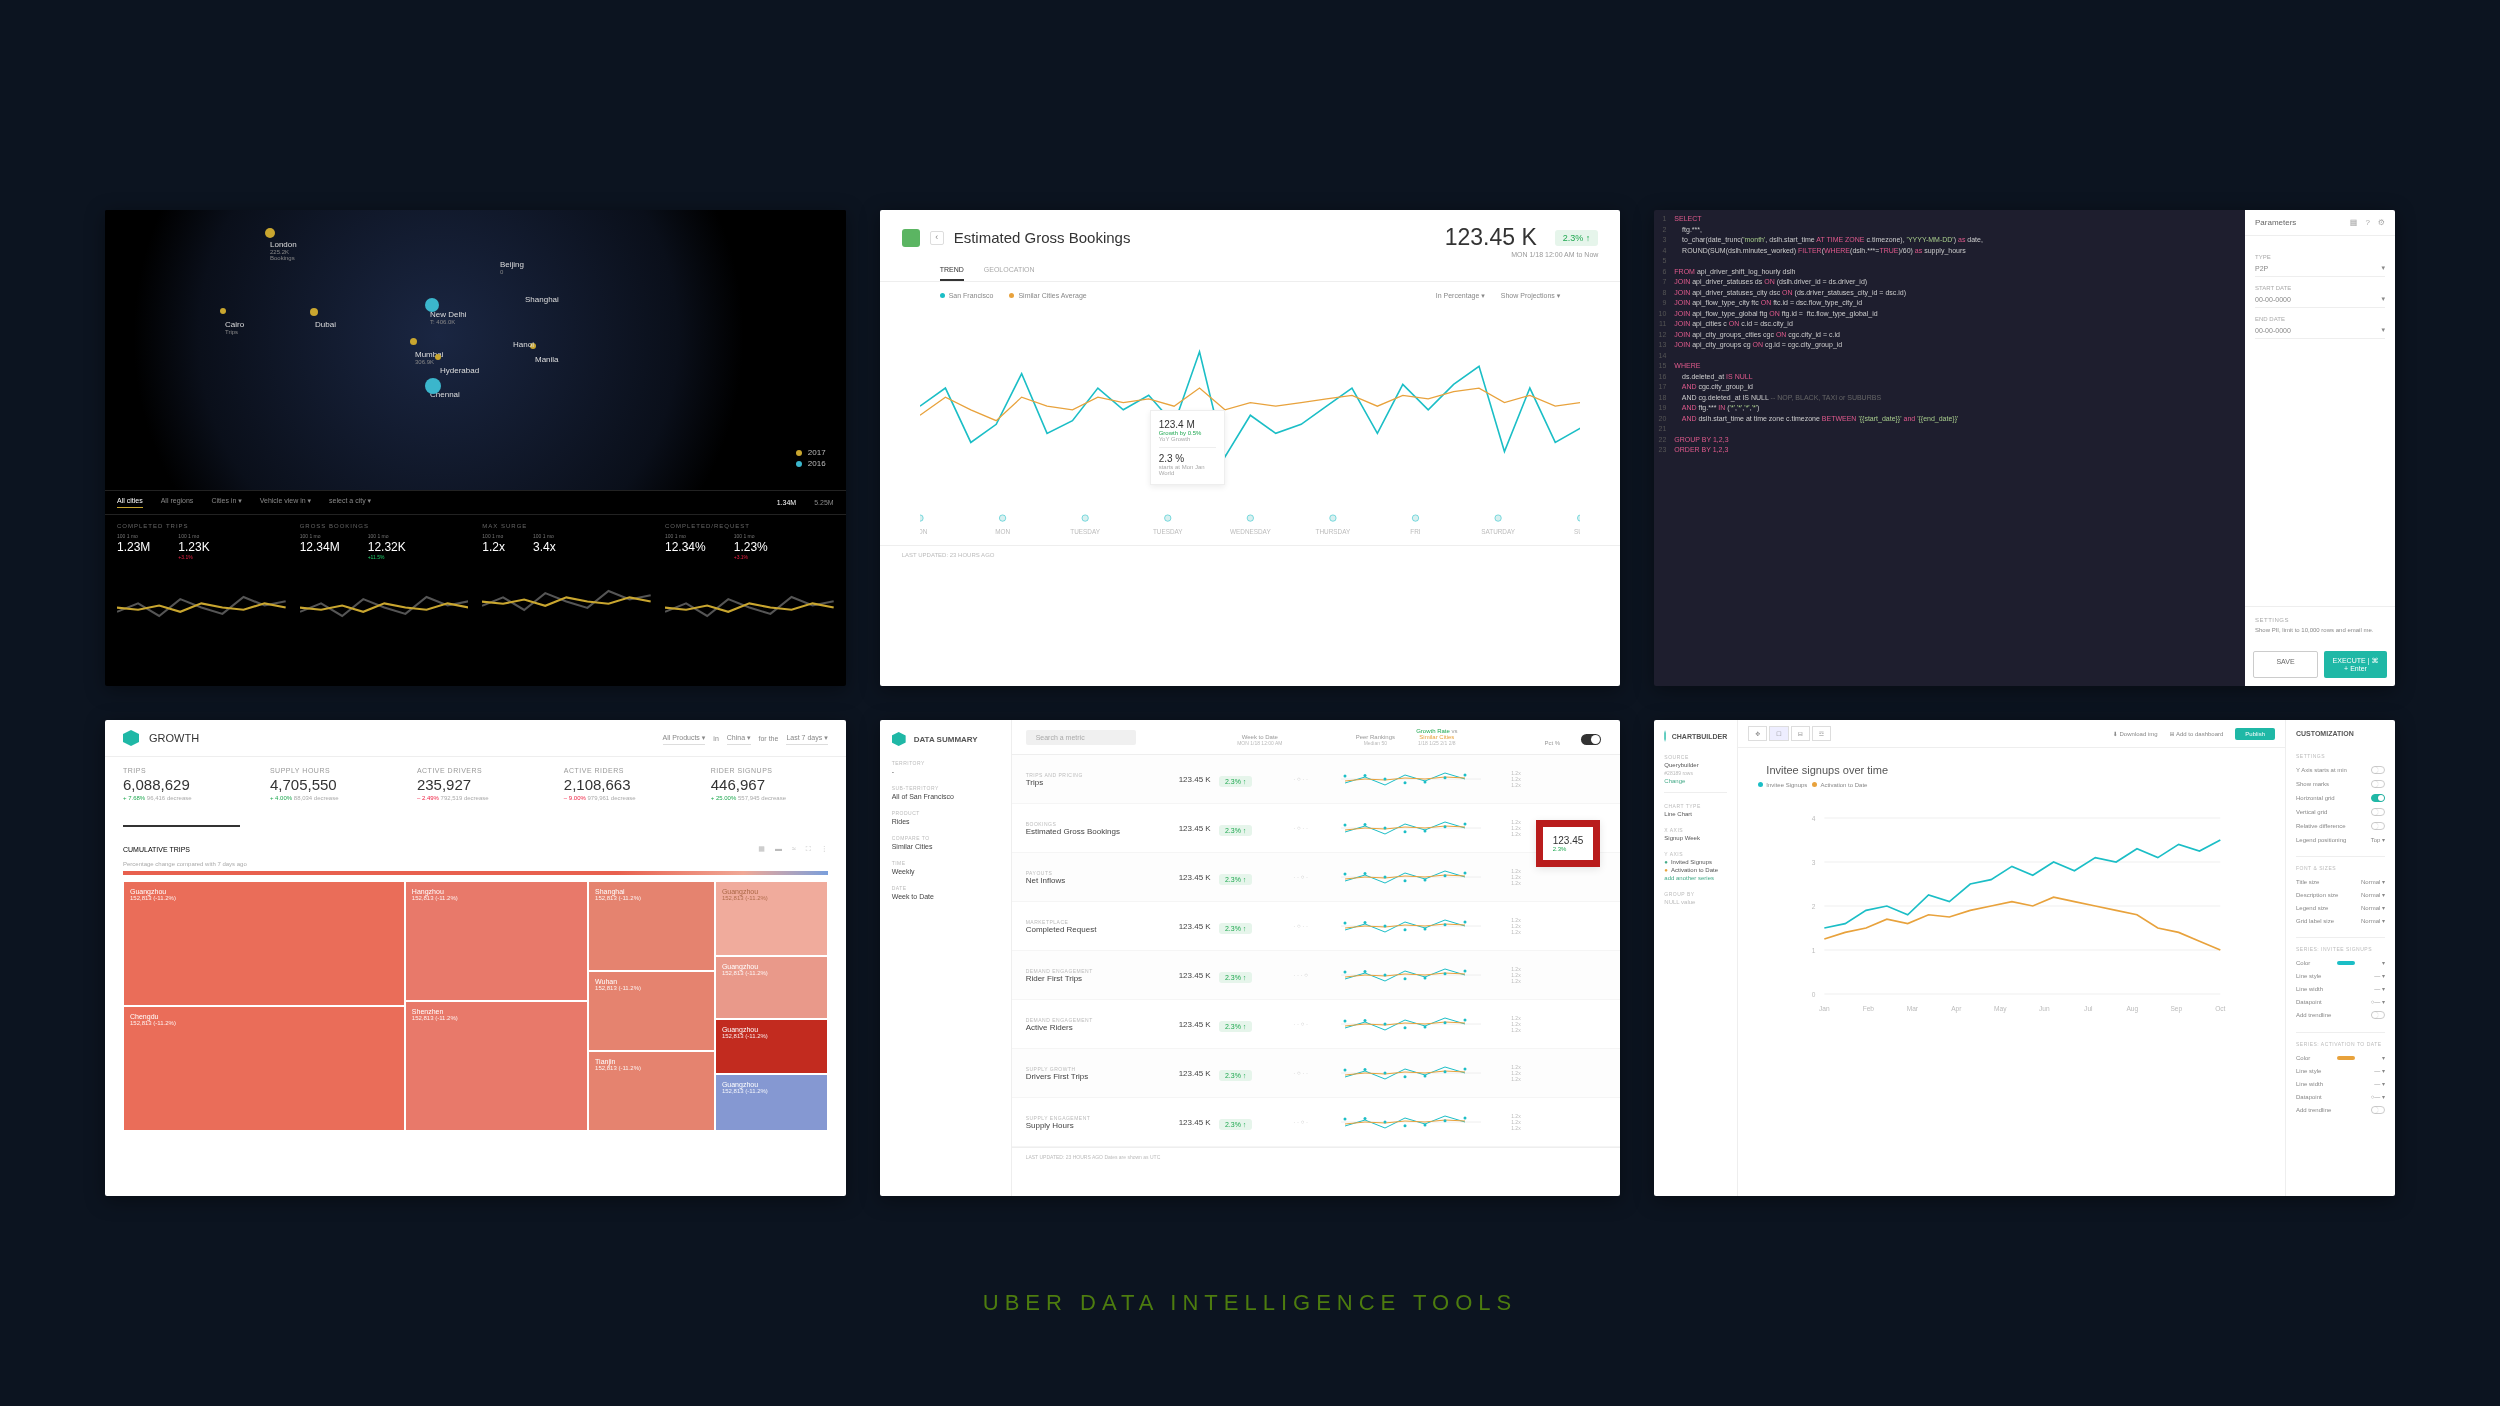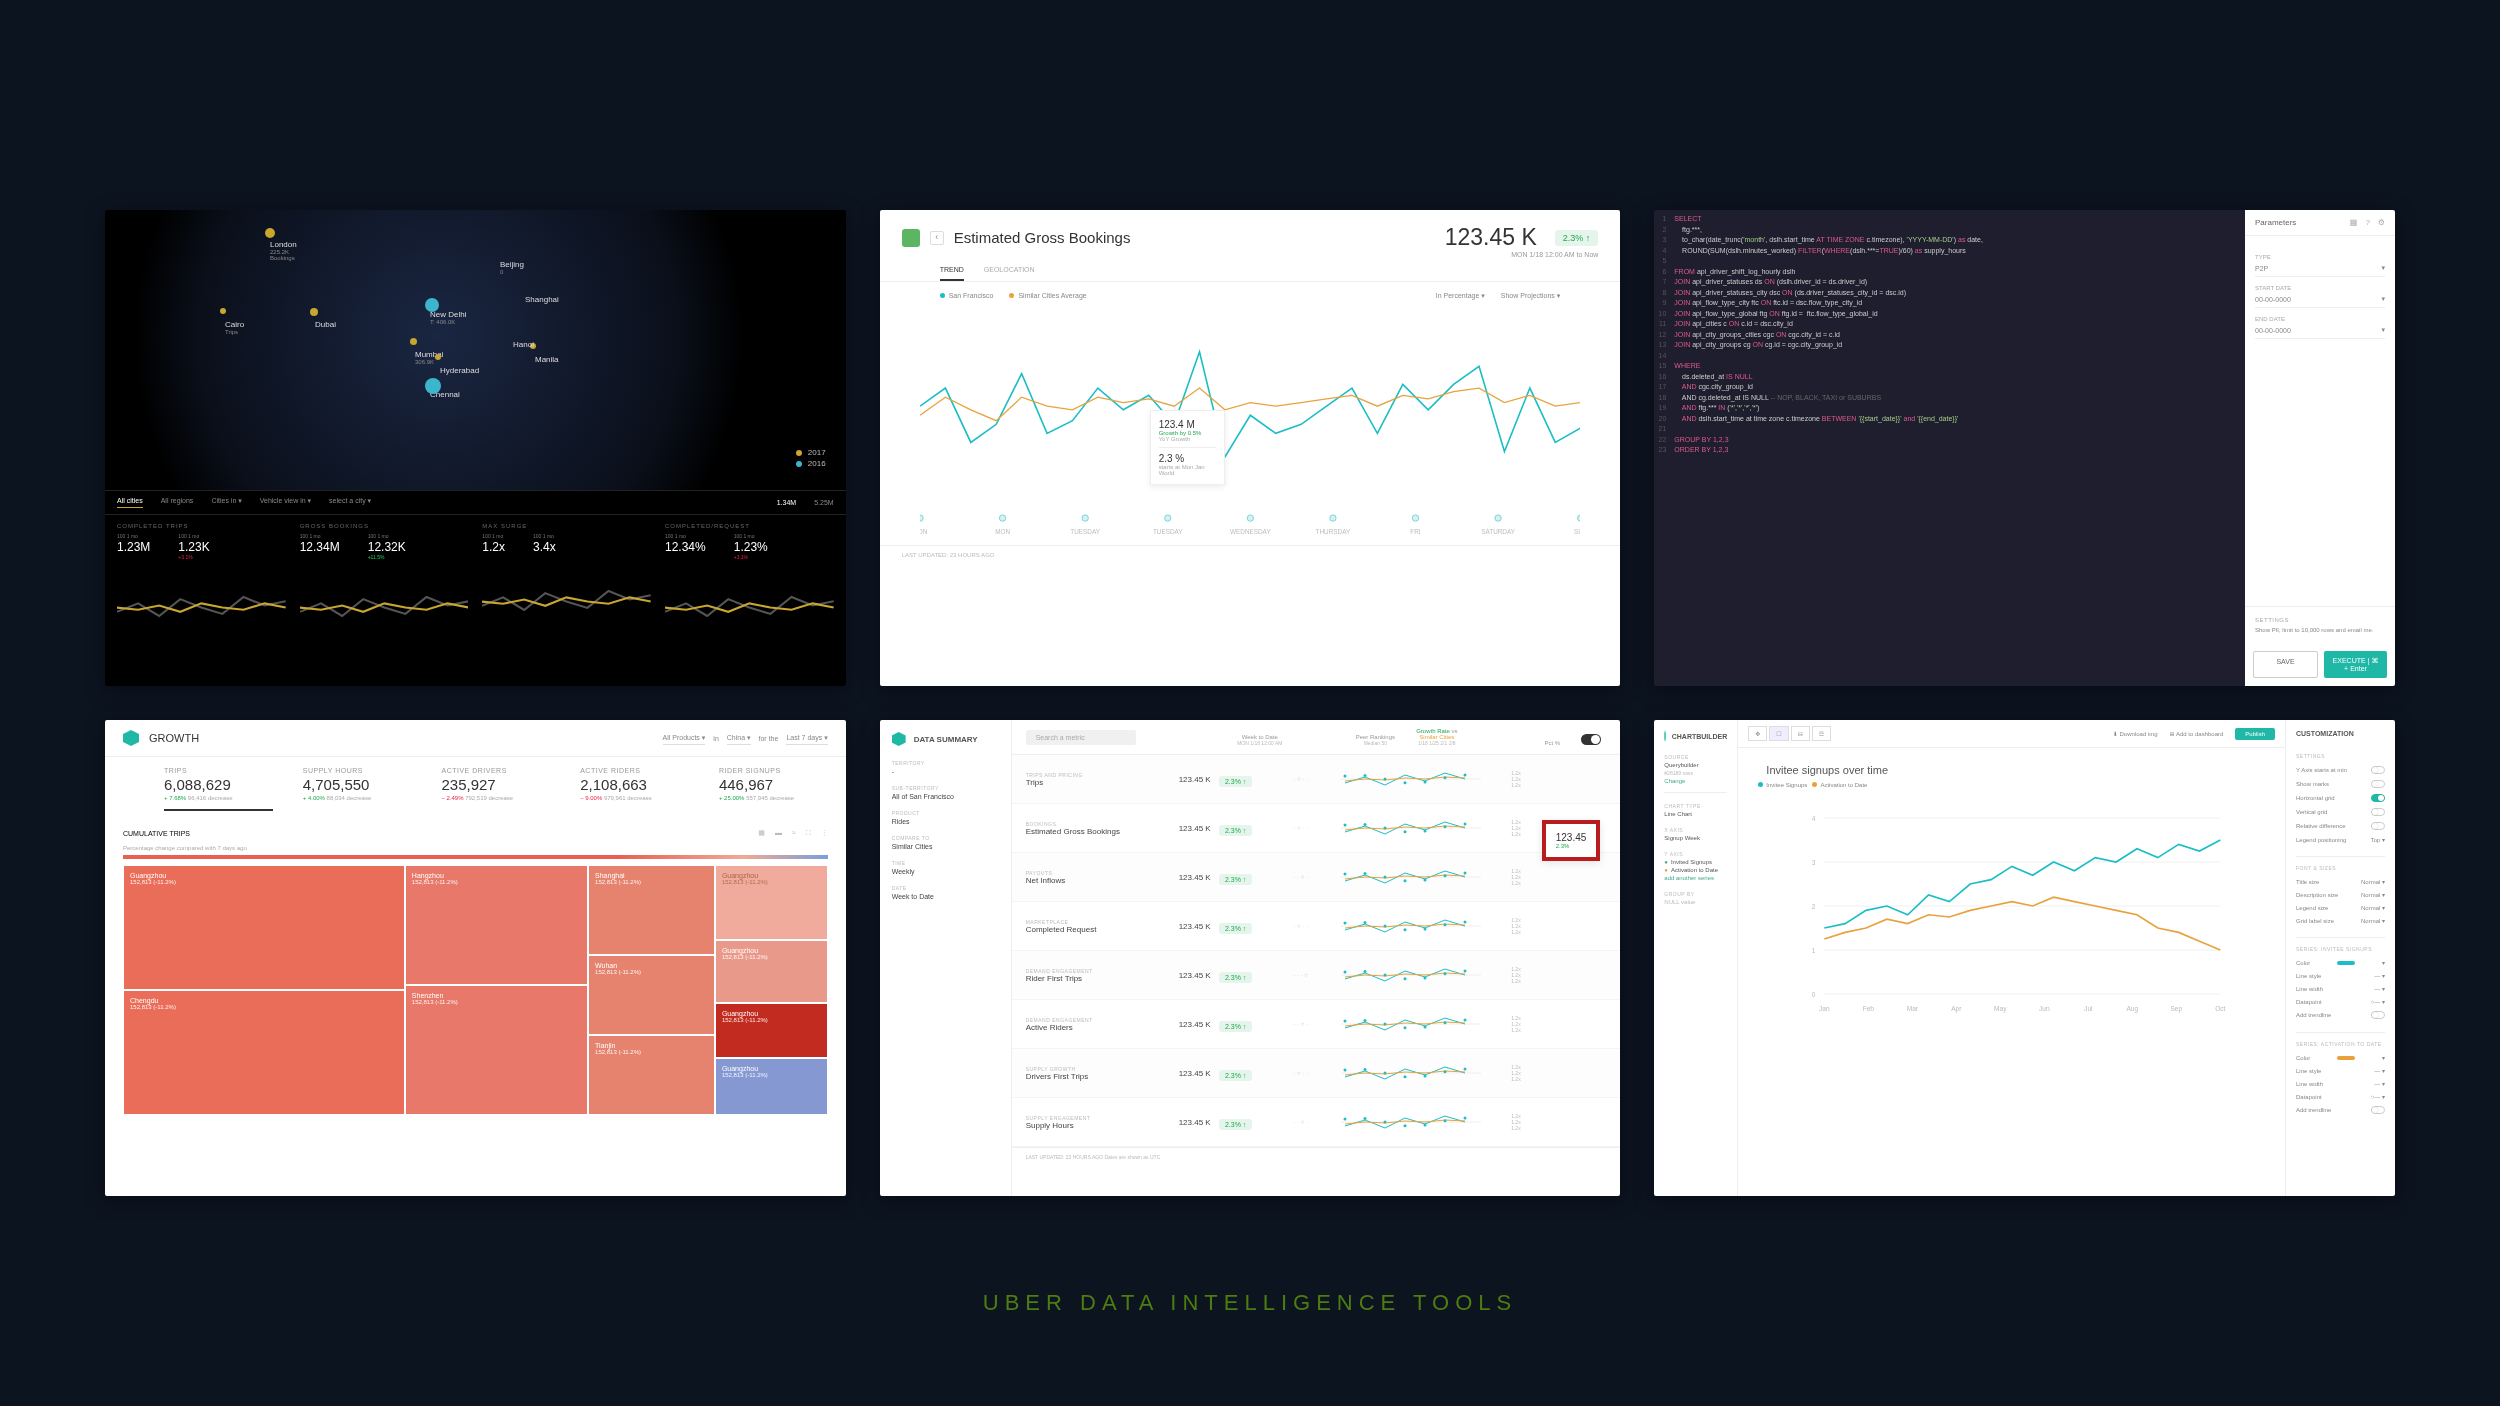--- a/index.html
+++ b/index.html
@@ -87,21 +87,21 @@
 .p3-exec { background: #1fb8a6; color: #fff; }
 
 
 .p4-header { display: flex; align-items: center; justify-content: space-between; padding: 10px 18px; border-bottom: 1px solid #eee; }
 .p4-header .left { display: flex; align-items: center; gap: 10px; font-size: 11px; color: #333; }
 .p4-hex { width: 16px; height: 16px; background: #1fb8a6; display: inline-block; clip-path: polygon(50% 0%, 100% 25%, 100% 75%, 50% 100%, 0% 75%, 0% 25%); }
 .p4-filters { display: flex; gap: 8px; font-size: 7px; color: #888; align-items: center; }
 .p4-filters .pill { border-bottom: 1px solid #ddd; padding: 2px 0; }
 .p4-metrics { display: flex; padding: 10px 18px; gap: 30px; }
 .p4-metric { flex: 1; }
-.p4-metric.active { border-bottom: 2px solid #333; padding-bottom: 8px; margin-left: 41px; }
+.p4-metric.active { border-bottom: 2px solid #333; padding-bottom: 24px; }
 .p4-mlabel { font-size: 7px; color: #999; letter-spacing: 0.5px; }
 .p4-mnum { font-size: 15px; color: #333; margin: 2px 0; }
 .p4-mdelta { font-size: 6px; }
 .p4-mdelta .g { color: #1fa850; }
 .p4-mdelta .r { color: #e24; }
 .p4-mdelta .gray { color: #aaa; }
 .p4-section { display: flex; justify-content: space-between; align-items: center; padding: 8px 18px; font-size: 7px; }
 .p4-tools { display: flex; gap: 10px; color: #bbb; }
 .p4-note { font-size: 6px; color: #aaa; padding: 0 18px 4px; }
 .p4-bar { height: 4px; margin: 0 18px 6px; background: linear-gradient(to right, #e8604e 70%, #f0a896 88%, #7a9fdc 100%); }
@@ -134,21 +134,21 @@
 .p5-row { display: flex; align-items: center; padding: 10px 14px; border-bottom: 1px solid #f5f5f5; }
 .p5-row:nth-child(odd) { background: #fdfdfd; }
 .p5-rleft { width: 130px; }
 .p5-rcat { font-size: 5px; color: #bbb; letter-spacing: 0.5px; }
 .p5-rname { font-size: 8px; color: #444; }
 .p5-rval { width: 55px; font-size: 8px; color: #444; text-align: right; }
 .p5-rbadge { width: 50px; text-align: center; }
 .p5-rbadge span { background: #e6f5eb; color: #1fa850; font-size: 7px; padding: 2px 6px; border-radius: 3px; }
 .p5-rmid { width: 80px; font-size: 6px; color: #bbb; text-align: center; }
 .p5-rspark { width: 140px; height: 28px; }
-.p5-pop { position: absolute; right: 20px; top: 100px; background: #fff; border: 4px solid #b91c1c; box-shadow: 0 2px 8px rgba(0,0,0,0.1); padding: 8px 10px; font-size: 7px; }
+.p5-pop { position: absolute; right: 20px; top: 100px; background: #fff; border: 7px solid #b91c1c; box-shadow: 0 2px 8px rgba(0,0,0,0.1); padding: 8px 10px; font-size: 7px; }
 .p5-pop .big { font-size: 10px; color: #333; }
 .p5-pop .delta { color: #1fa850; font-size: 6px; }
 .p5-foot { padding: 6px 14px; font-size: 5px; color: #bbb; border-top: 1px solid #eee; }
 .toggle { width: 20px; height: 11px; background: #333; border-radius: 6px; position: relative; display: inline-block; }
 .toggle:after { content: ''; position: absolute; width: 9px; height: 9px; background: #fff; border-radius: 50%; top: 1px; right: 1px; }
 
 
 .p6 { display: flex; }
 .p6-left { width: 84px; border-right: 1px solid #eee; padding: 10px; font-size: 6px; }
 .p6-left-h { display: flex; align-items: center; gap: 6px; font-size: 7px; color: #555; font-weight: 600; margin-bottom: 12px; }

